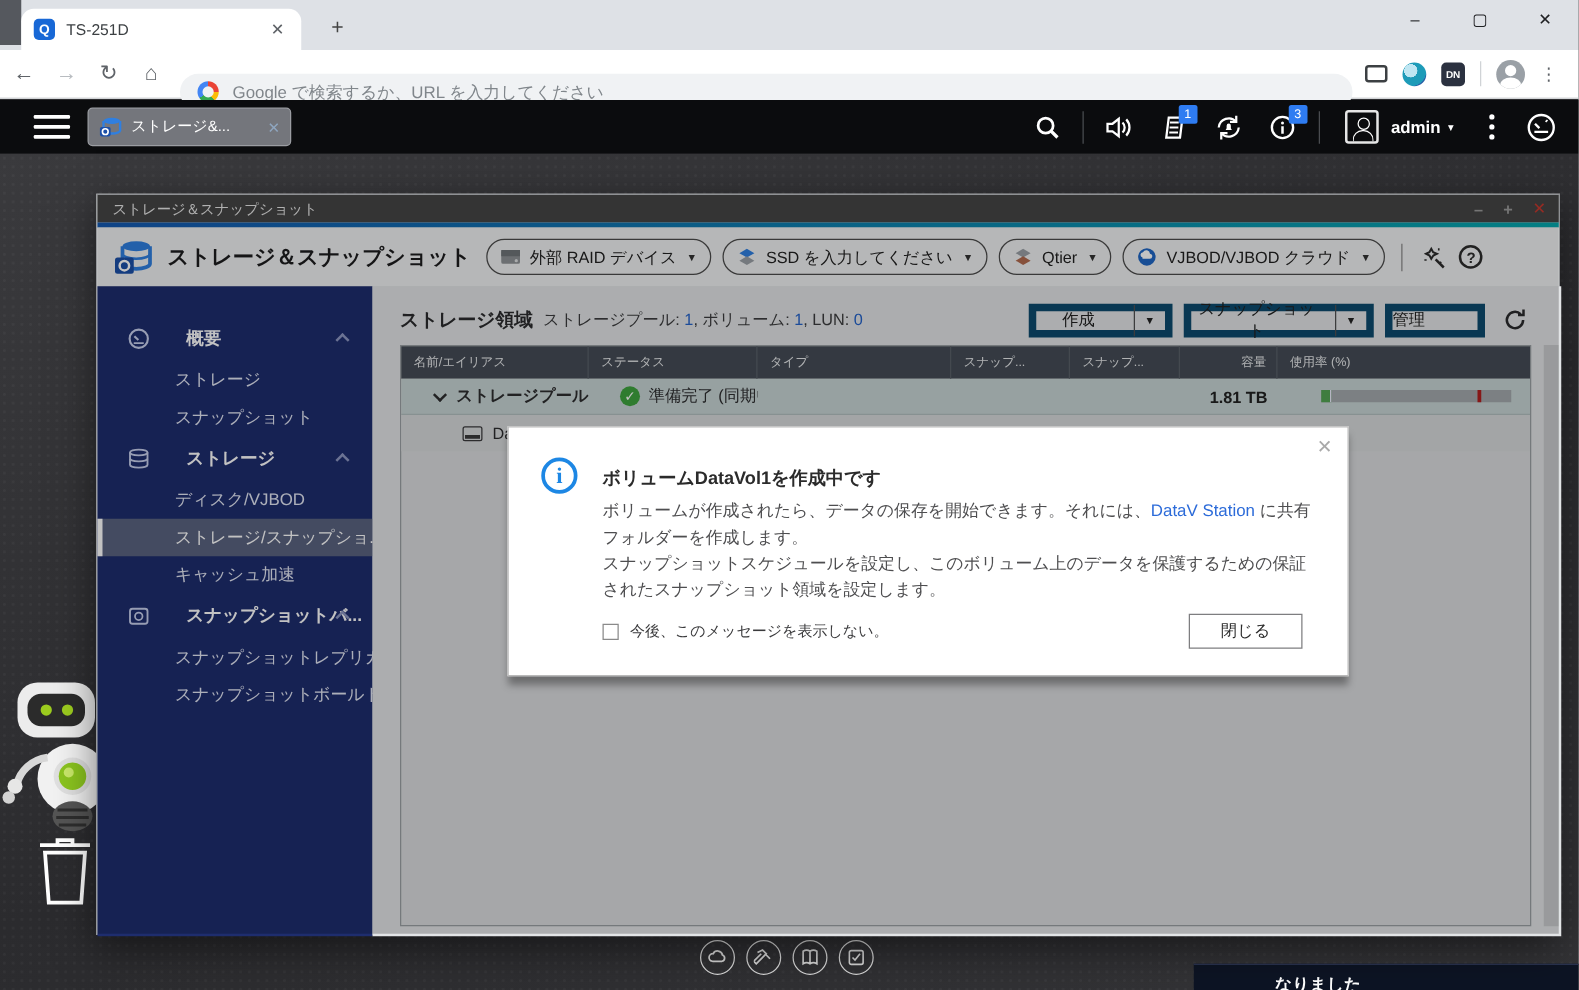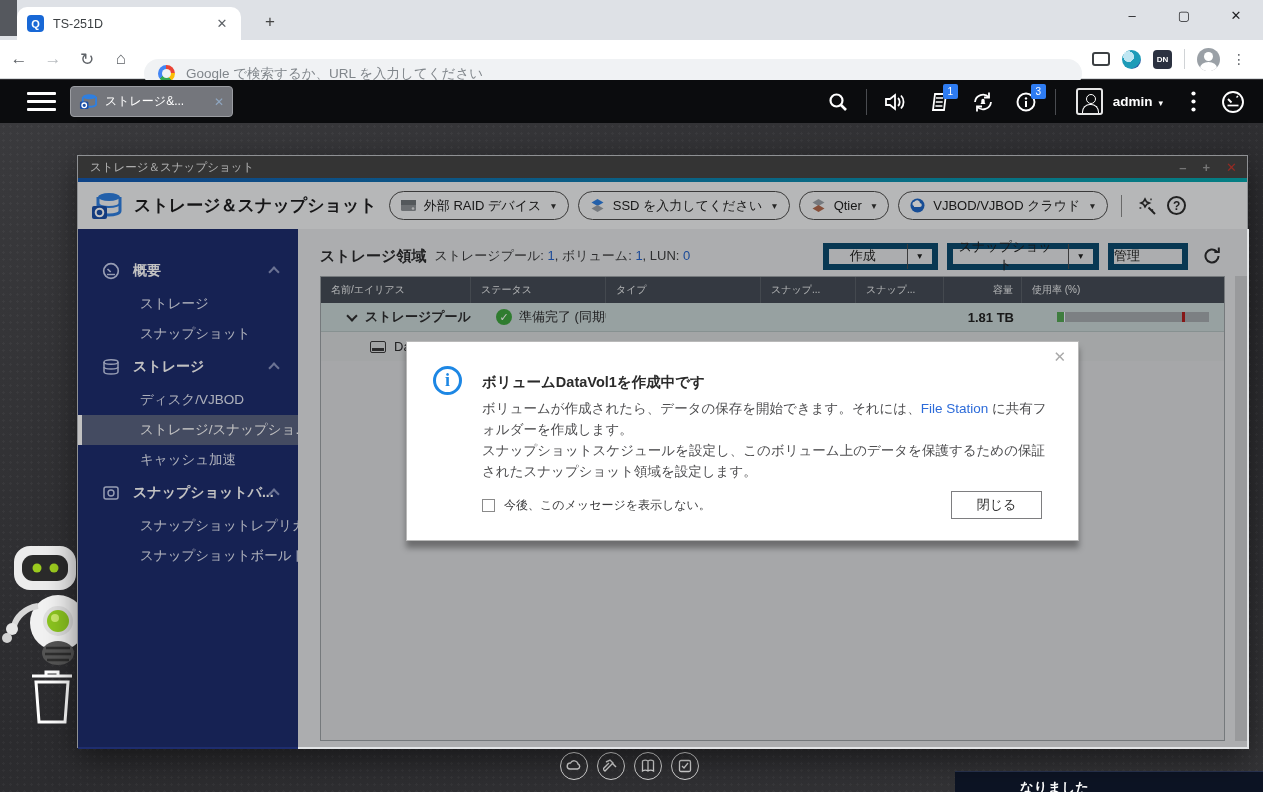--- a/index.html
+++ b/index.html
@@ -78,21 +78,21 @@
   .appheader .htitle { font-size:17px; font-weight:bold; color:#1c1c1e; margin:0 12px 0 10px; white-space:nowrap; }
   .pill { height:29px; border:1.4px solid #4c4c4c; border-radius:15px; display:flex; align-items:center; padding:0 10px; margin-right:9px; background:transparent; }
   .pill .pi { width:17px; height:17px; margin-right:7px; }
   .pill .pl { font-size:13px; color:#222; white-space:nowrap; }
   .pill .pc { font-size:8.5px; color:#333; margin-left:8px; }
   .hd-sep { width:1px; height:22px; background:#8a8a8a; margin:0 10px 0 4px; }
   .hd-ic { width:30px; height:30px; display:flex; align-items:center; justify-content:center; color:#2c2c2c; }
   .help-circ { width:19px; height:19px; border:2px solid #2c2c2c; border-radius:50%; font-size:12px; font-weight:bold; display:flex; align-items:center; justify-content:center; }
 
   .sidebar { position:absolute; left:0; top:73px; width:220px; height:520px; background:#1e2d6e; padding-top:24px; }
-  .sb-sec { height:36px; display:flex; align-items:center; padding-left:24px; color:#fff; font-size:14px; font-weight:bold; position:relative; }
+  .sb-sec { height:36px; display:flex; align-items:center; padding-left:24px; color:#fff; font-size:14px; font-weight:bold; position:relative;gap:16px; }
   .sb-sec .sic { width:18px; height:18px; margin-right:13px; color:#c7cfec; flex:none; }
   .sb-sec .chev-up { position:absolute; right:20px; top:15px; width:8px; height:8px; border-left:2px solid #8d97c2; border-top:2px solid #8d97c2; transform:rotate(45deg); }
   .sb-child { height:30px; display:flex; align-items:center; padding-left:62px; color:#e3e7f4; font-size:13.5px; white-space:nowrap; }
   .sb-child.sel { background:#5a6380; border-left:4px solid #fff; padding-left:58px; color:#fff; }
 
   .content { position:absolute; left:220px; top:73px; width:951px; height:520px; background:#e2e4e6; }
   .c-head { position:absolute; left:22px; top:12px; right:26px; height:30px; display:flex; align-items:center; }
   .c-title { font-size:15px; font-weight:bold; color:#2b2b2d; margin-right:8px; white-space:nowrap; }
   .c-sum { font-size:13px; color:#3c3c3e; white-space:nowrap; }
   .c-sum .num { color:#2563c9; }
@@ -483,21 +483,21 @@
       </div>
       <div class="cscroll"></div>
     </div>
 
     <div class="dim"></div>
     <div class="dialog">
       <span class="dx">✕</span>
       <span class="info-ic">i</span>
       <div class="dtitle">ボリュームDataVol1を作成中です</div>
       <div class="dbody">
-        <p><span>ボリュームが作成されたら、データの保存を開始できます。それには、</span><a href="#">File Station</a><span> に共有フォルダーを作成します。</span></p>
+        <p><span>ボリュームが作成されたら、データの保存を開始できます。それには、</span><a href="#">DataV Station</a><span> に共有フォルダーを作成します。</span></p>
         <p>スナップショットスケジュールを設定し、このボリューム上のデータを保護するための保証されたスナップショット領域を設定します。</p>
       </div>
       <div class="drow">
         <span class="cbx"></span>
         <span class="cbx-lbl">今後、このメッセージを表示しない。</span>
         <button class="dclose">閉じる</button>
       </div>
     </div>
   </div>
 

